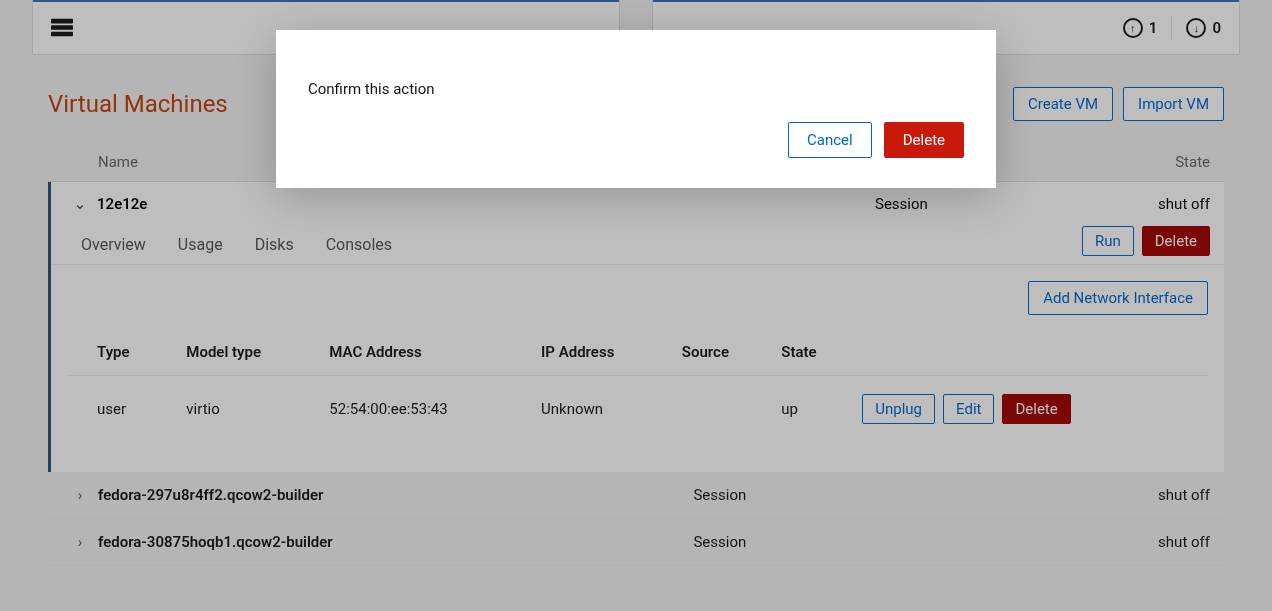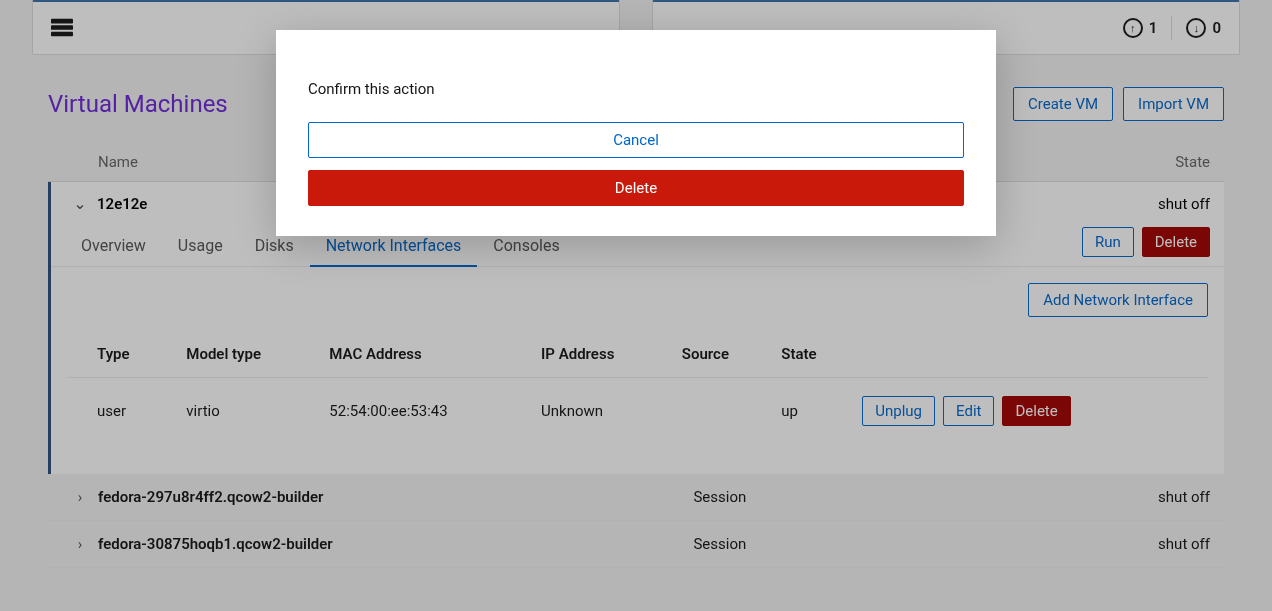--- a/index.html
+++ b/index.html
@@ -22,21 +22,21 @@
     .card-count { font-size: 22px; font-weight: 400; color: #0066cc; margin-right: 4px; }
     .card-link { font-size: 16px; color: #0066cc; }
     .card-right { margin-left: auto; display: flex; align-items: center; gap: 14px; }
     .card-right .sep { width: 1px; height: 24px; background: #ddd; }
     .stat { display: flex; align-items: center; gap: 6px; font-size: 15px; font-weight: 600; color: #151515; }
     .circle-icon { width: 20px; height: 20px; border: 2px solid #151515; border-radius: 50%; display: inline-flex; align-items: center; justify-content: center; font-size: 11px; font-weight: bold; }
 
     
     .main { padding: 32px 48px 0 48px; }
     .page-header { display: flex; align-items: center; margin-bottom: 22px; }
-    .page-title { font-size: 24px; font-weight: 400; color: #6d28d9; }
+    .page-title { font-size: 24px; font-weight: 400; color: #c2410c; }
     .page-actions { margin-left: auto; display: flex; gap: 10px; }
     .btn { border: 1px solid #06c; background: #fff; color: #06c; padding: 7px 14px; font-size: 15px; border-radius: 2px; cursor: pointer; }
     .btn-sm { padding: 5px 12px; font-size: 15px; }
     .btn-danger { border: 1px solid #a30000; background: #a30000; color: #fff; }
     .btn-danger-lg { border: 1px solid #c9190b; background: #c9190b; color: #fff; padding: 8px 18px; font-size: 15px; border-radius: 2px; cursor: pointer; }
     .btn-outline-lg { border: 1px solid #06c; background: #fff; color: #06c; padding: 8px 18px; font-size: 15px; border-radius: 2px; cursor: pointer; }
 
     .vm-table { width: 100%; border-collapse: collapse; }
     .vm-head th { text-align: left; font-weight: 400; color: #666; font-size: 15px; padding: 10px 0; border-bottom: 1px solid #ddd; }
     .vm-head th:first-child { padding-left: 50px; }
@@ -67,21 +67,21 @@
     .nic-table th:first-child, .nic-table td:first-child { padding-left: 30px; }
     .nic-actions { display: flex; gap: 8px; justify-content: flex-start; align-items: center; }
 
     
     .backdrop { position: absolute; inset: 0; background: rgba(20,20,20,0.28); }
     .modal { position: absolute; top: 30px; left: 50%; transform: translateX(-50%); width: 720px; background: #fff; padding: 30px 32px 30px 32px; box-shadow: 0 10px 40px rgba(0,0,0,0.2); }
     .modal-head { display: flex; align-items: flex-start; }
     .modal-title { font-size: 23px; font-weight: 600; color: #151515; }
     .modal-close { margin-left: auto; font-size: 26px; color: #555; cursor: pointer; line-height: 1; }
     .modal-body { margin-top: 20px; font-size: 15px; color: #151515; }
-    .modal-foot { margin-top: 24px; display: flex; justify-content: flex-end; gap: 12px; flex-direction: column; }
+    .modal-foot { margin-top: 24px; display: flex; justify-content: flex-end; gap: 12px; }
 
     .rel { position: relative; }
   </style>
 </head>
 <body>
 
 <div class="top-row">
   <div class="card">
     <div class="card-left">
       <svg class="storage-icon" viewBox="0 0 24 20" fill="currentColor">
@@ -129,21 +129,20 @@
     <div class="exp-row1">
       <span class="caret">⌄</span>
       <span class="vm-name">12e12e</span>
       <span class="conn">Session</span>
       <span class="state">shut off</span>
     </div>
     <div class="exp-tabs">
       <span class="tab">Overview</span>
       <span class="tab">Usage</span>
       <span class="tab">Disks</span>
-      <span class="tab active">Network Interfaces</span>
       <span class="tab">Consoles</span>
       <span class="tab-actions">
         <button class="btn btn-sm">Run</button>
         <button class="btn btn-sm btn-danger">Delete</button>
       </span>
     </div>
     <div class="nic-area">
       <div class="nic-add">
         <button class="btn">Add Network Interface</button>
       </div>

